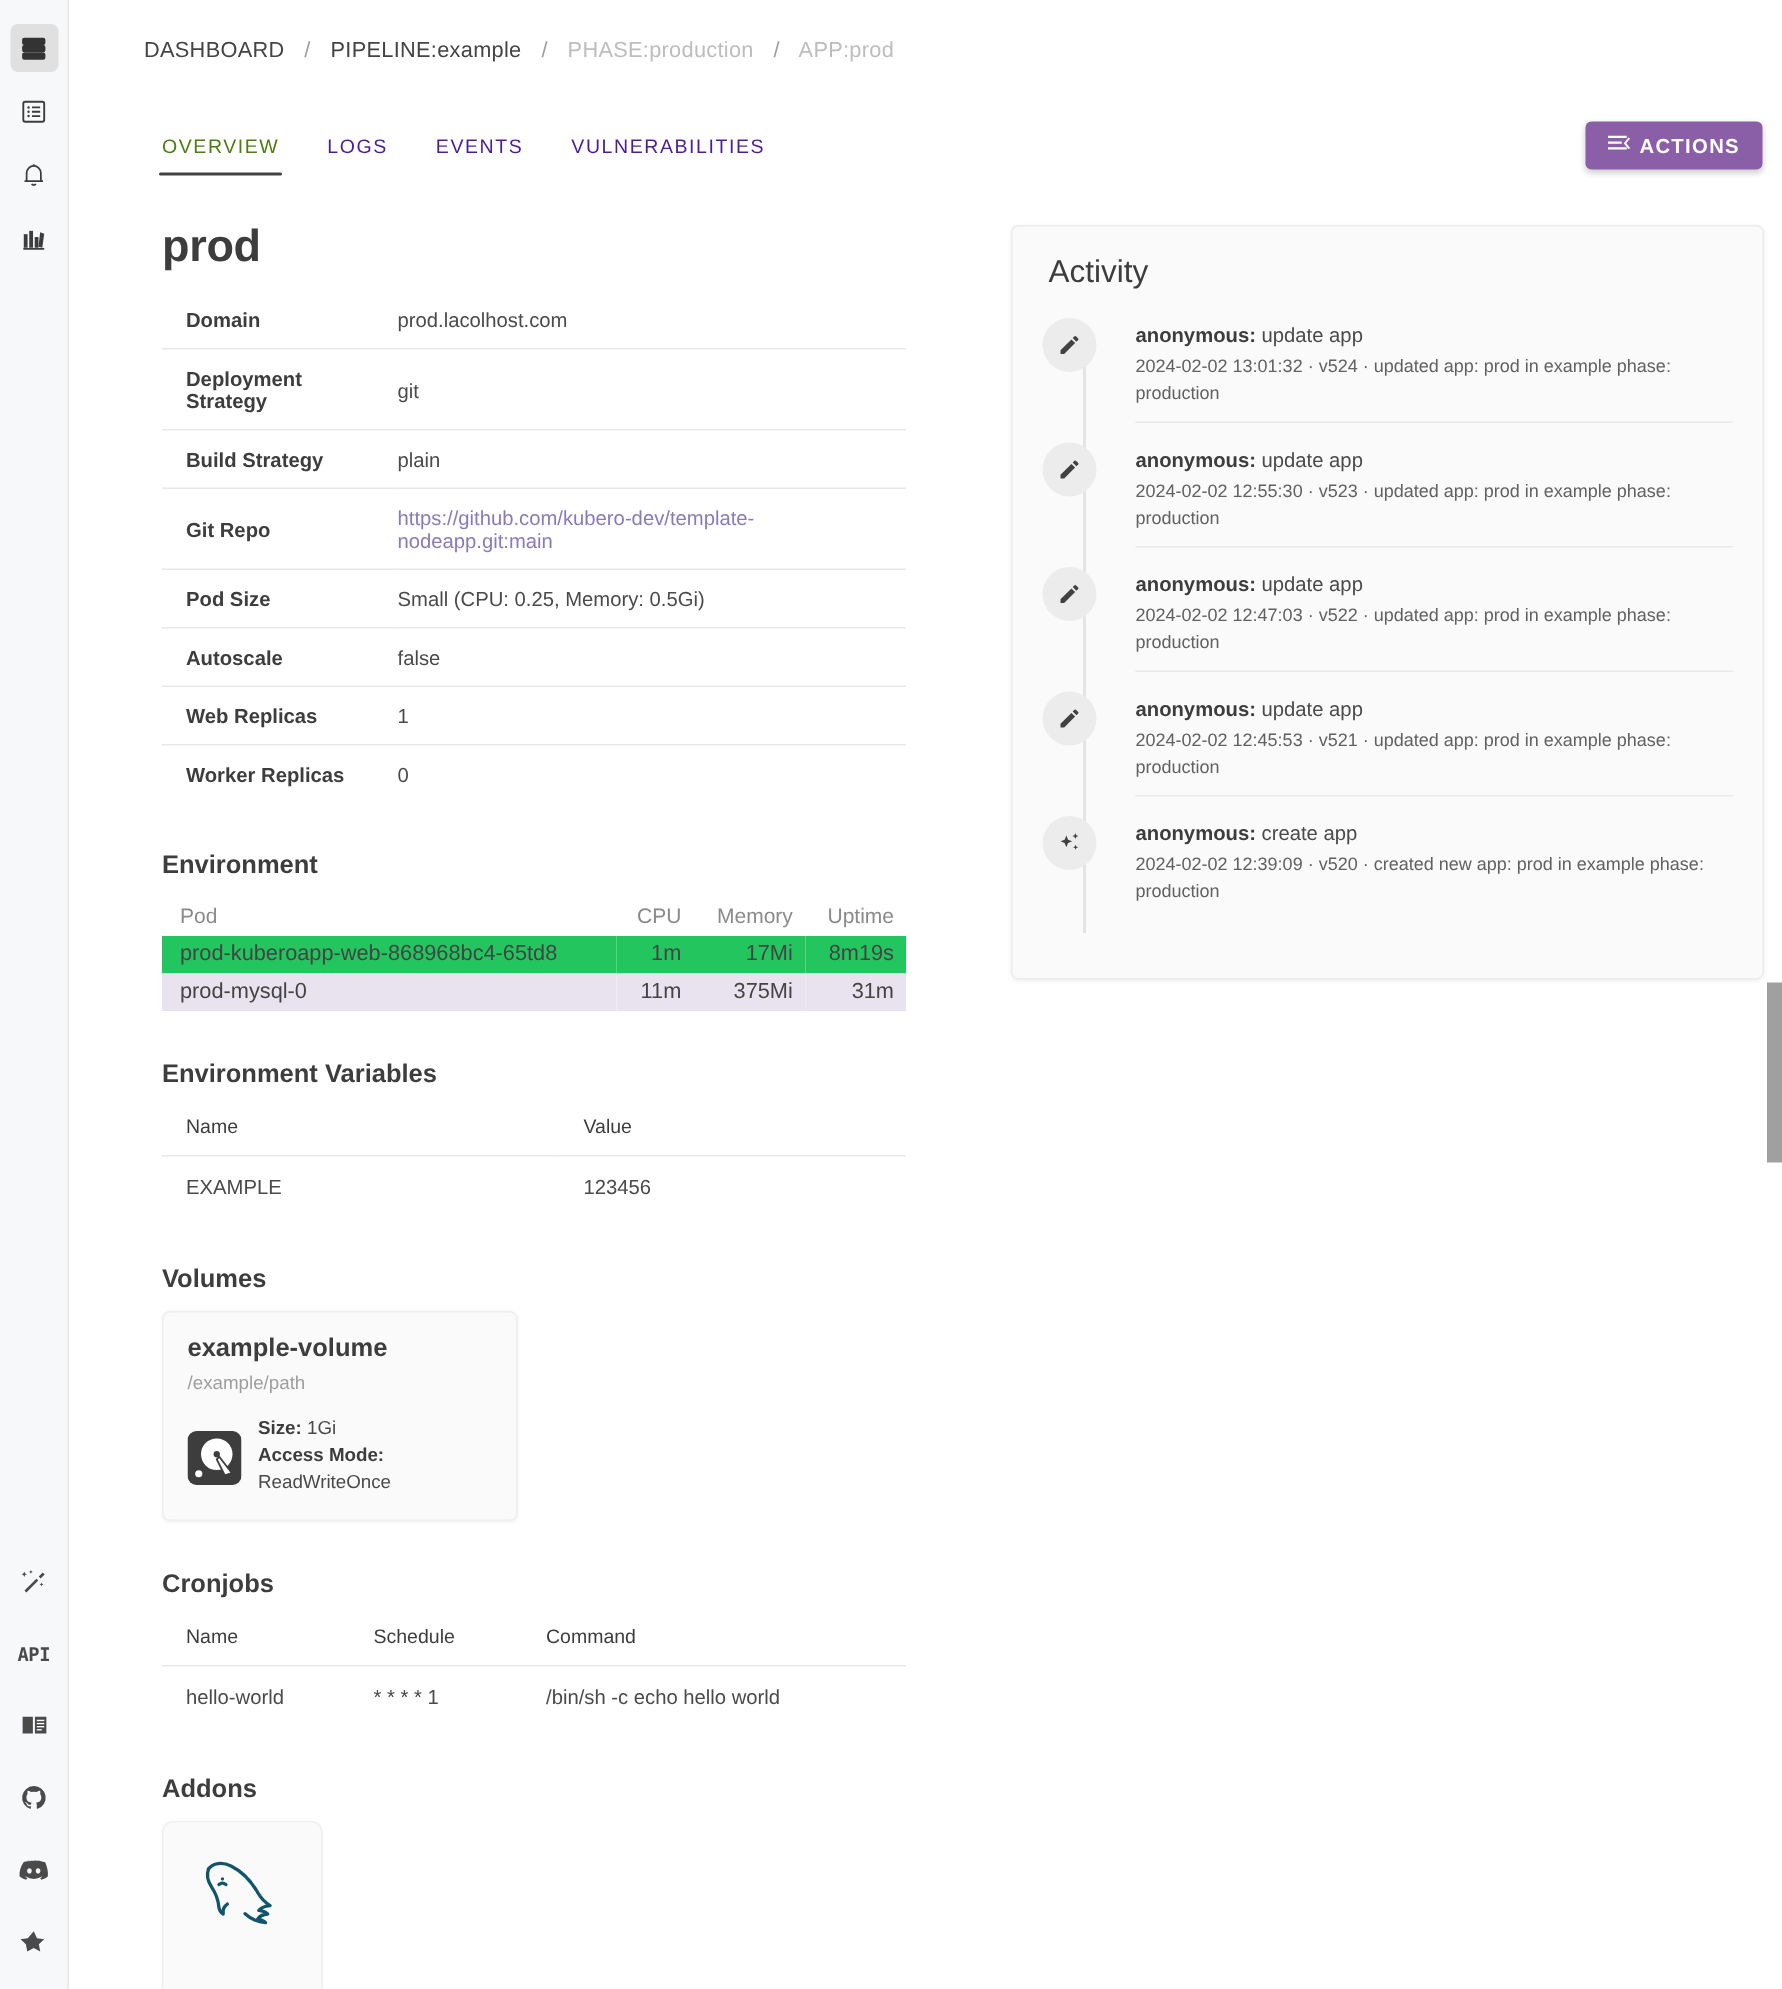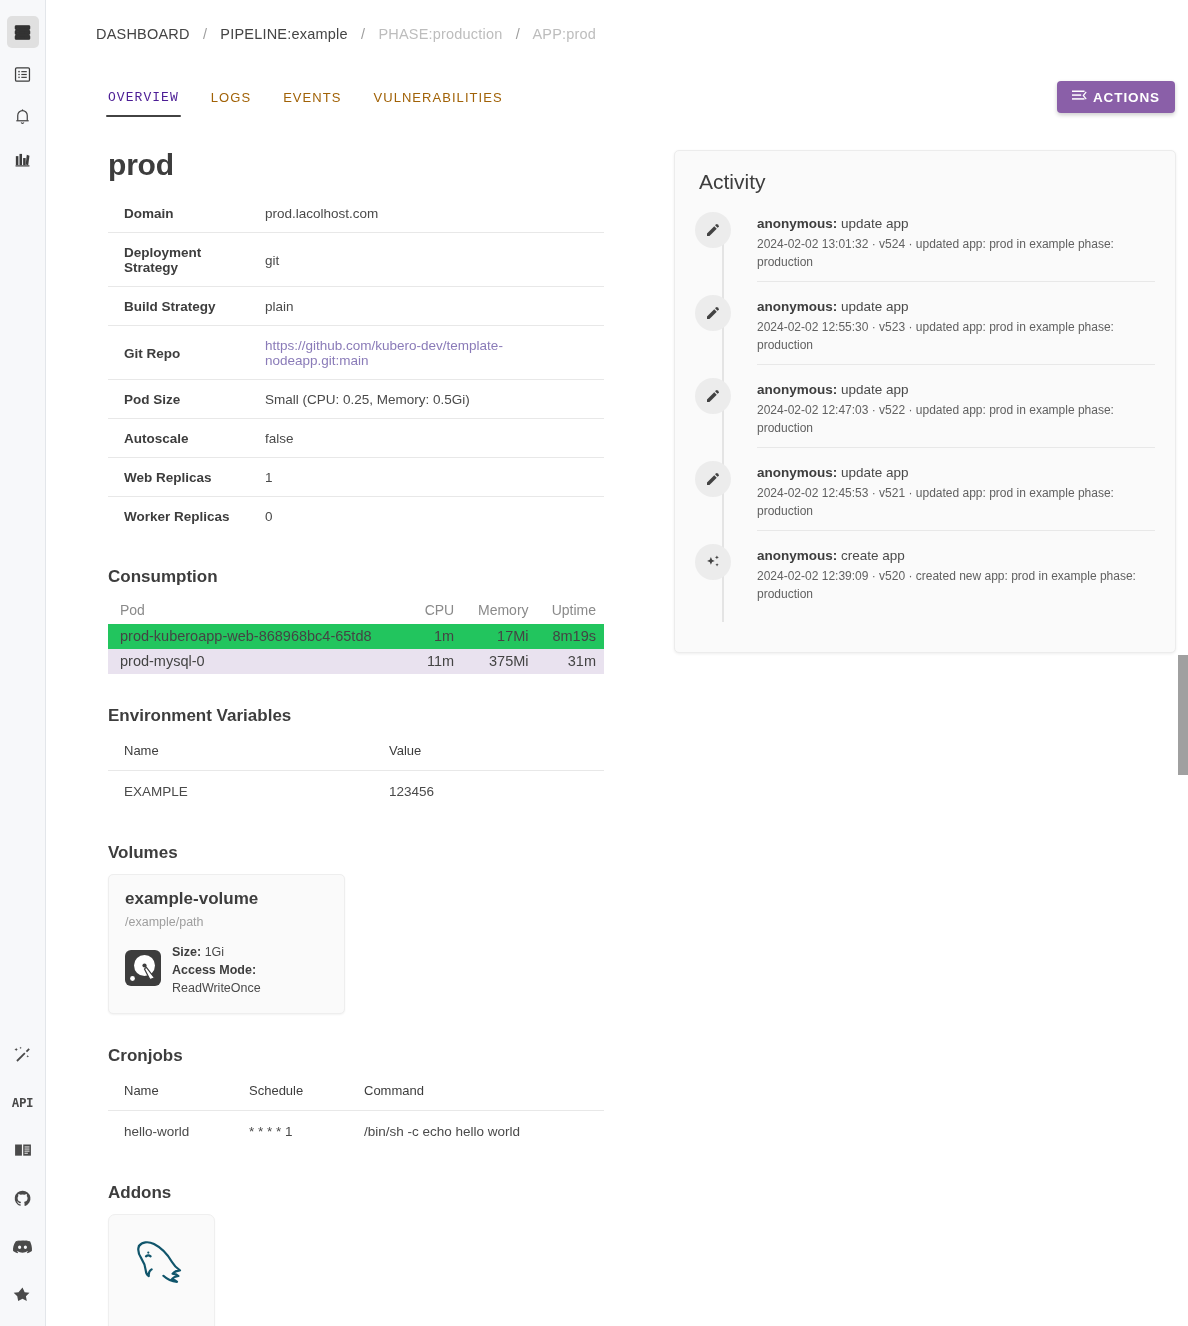--- a/index.html
+++ b/index.html
@@ -42,24 +42,24 @@
     white-space:nowrap;
   }
   #breadcrumb .crumb { color:#444; }
   #breadcrumb .crumb.muted { color:#bdbdbd; }
   #breadcrumb .sep { color:#9e9e9e; margin:0 9px; }
 
   
   #tabs { position:absolute; left:46px; top:80px; display:flex; }
   .tab {
     font-size:13px; font-weight:500; letter-spacing:1.05px;
-    color:#a16207; padding:10px 16px 12px 16px;
+    color:#4c1d95; padding:10px 16px 12px 16px;
     position:relative;
   }
-  .tab.active { color:#4c1d95;font-family:Liberation Mono, monospace; }
+  .tab.active { color:#4d7c0f; }
   .tab.active::after {
     content:""; position:absolute; left:14px; right:14px; bottom:0;
     height:2px; background:#424242; border-radius:2px;
   }
 
   
   #actions-btn {
     position:absolute; right:13px; top:81px;
     background:#8a5fa8; color:#fff;
     border:none; border-radius:4px;
@@ -104,21 +104,21 @@
   table.grid col.cron1 { width:125px; }
   table.grid col.cron2 { width:115px; }
 
   
   .vol-card {
     width:237px; background:#fafafa; border:1px solid #eeeeee; border-radius:5px;
     padding:14px 16px 16px 16px; box-shadow:0 1px 2px rgba(0,0,0,.05);
   }
   .vol-name { font-size:17px; font-weight:bold; color:#3d3d3d; margin-bottom:6px; }
   .vol-path { font-size:12.5px; color:#9e9e9e; margin-bottom:14px; }
-  .vol-row { display:flex; gap:11px; align-items:center; }
+  .vol-row { display:flex; gap:11px; align-items:flex-end; }
   .vol-meta { font-size:12.5px; color:#4a4a4a; line-height:1.45; }
   .vol-meta b { color:#3d3d3d; }
 
   
   .addon-card {
     width:107px; height:155px; background:#fafafa; border:1px solid #efefef; border-radius:7px;
     display:flex; flex-direction:column; align-items:center; justify-content:flex-start;
     padding-top:18px; box-shadow:0 1px 2px rgba(0,0,0,.04);
   }
 
@@ -315,21 +315,21 @@
           <td class="k">Web Replicas</td>
           <td class="v">1</td>
         </tr>
         <tr>
           <td class="k">Worker Replicas</td>
           <td class="v">0</td>
         </tr>
       </tbody>
     </table>
 
-    <h3 class="section">Consumption</h3>
+    <h3 class="section">Environment</h3>
     <table class="cons">
       <thead>
         <tr>
           <th class="pod">Pod</th>
           <th>CPU</th>
           <th>Memory</th>
           <th>Uptime</th>
         </tr>
       </thead>
       <tbody>

